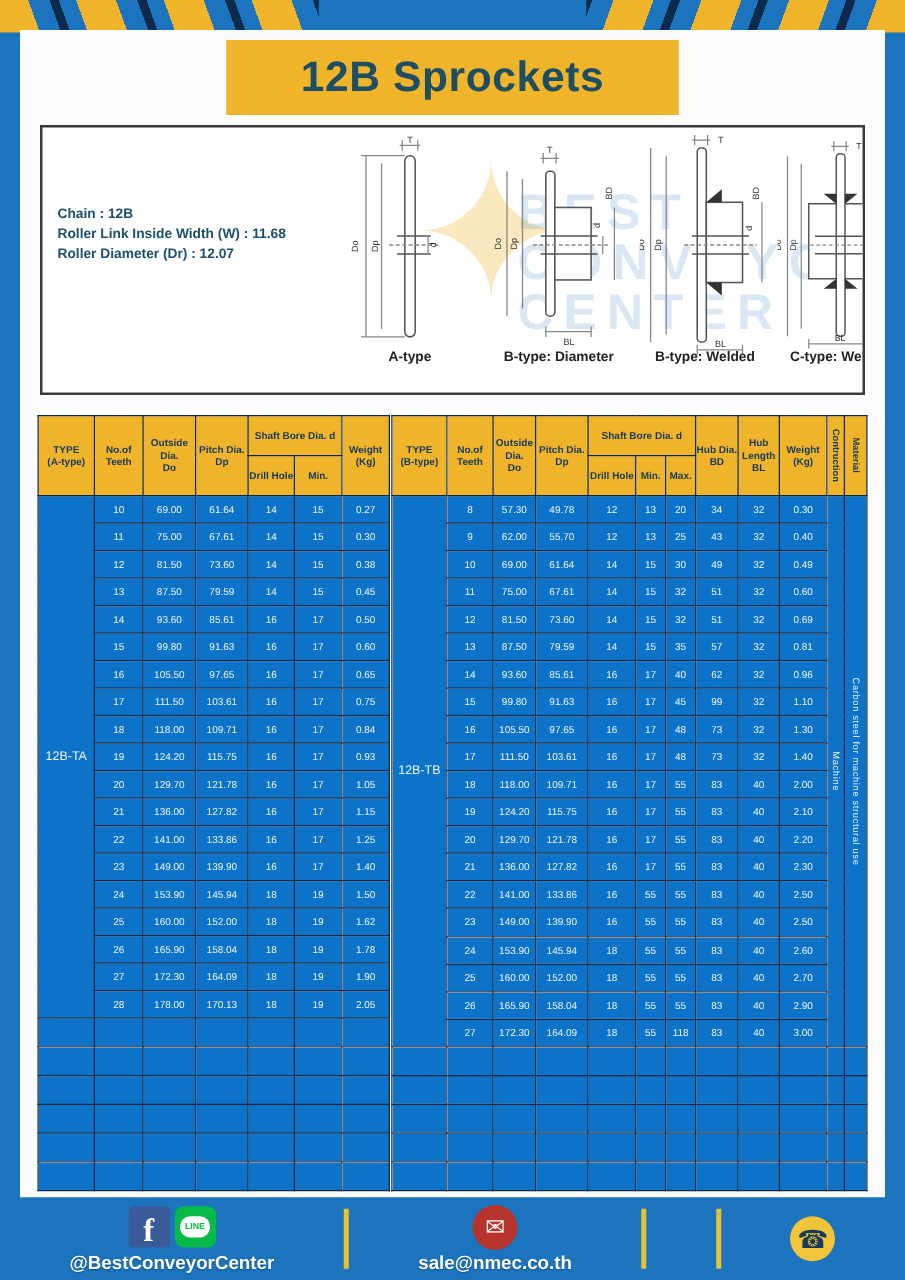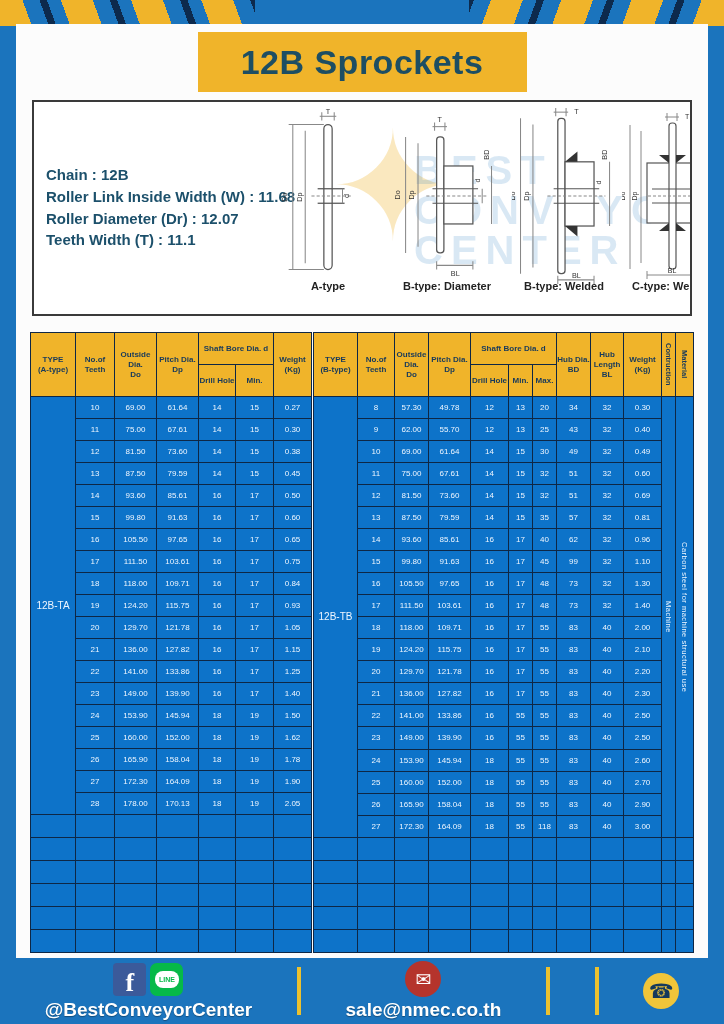--- a/index.html
+++ b/index.html
@@ -3,29 +3,29 @@
 <meta charset="utf-8">
 <style>
   html,body{margin:0;padding:0;background:#e8e8e8;}
   .page{position:relative;width:724px;height:1024px;background:#1b74bd;overflow:hidden;
         font-family:"Liberation Sans",sans-serif;}
   
   .stripes{position:absolute;top:0;height:26px;width:255px;}
   .stripes.left{left:0;background:repeating-linear-gradient(70deg,#f0b42a 0 30px,#1b74bd 30px 46px,#0d2a4d 46px 53px,#1b74bd 53px 66px);}
   .stripes.right{right:0;background:repeating-linear-gradient(-70deg,#f0b42a 0 30px,#1b74bd 30px 46px,#0d2a4d 46px 53px,#1b74bd 53px 66px);}
   .content{position:absolute;left:16px;right:16px;top:24px;height:934px;background:#fcfcfc;}
-  .title-banner{width:329px;height:60px;margin:8px auto 0;background:#f0b42a;
+  .title-banner{width:362px;height:60px;margin:8px auto 0;background:#f0b42a;
         display:flex;align-items:center;justify-content:center;
         font-size:34px;font-weight:bold;color:#1d4e63;letter-spacing:.5px;}
   
   .spec-box{position:relative;margin:8px 16px 0;height:212px;border:2px solid #3a3a3a;background:#fff;overflow:hidden;}
   .wm-star{position:absolute;left:296px;top:10px;font-size:150px;color:rgba(240,180,42,.30);line-height:1;}
   .wm-text{position:absolute;left:380px;top:48px;font-weight:bold;font-size:40px;line-height:1.0;
         letter-spacing:8px;color:rgba(27,117,188,.17);}
-  .spec-lines{position:absolute;left:12px;top:62px;font-size:15px;font-weight:bold;color:#1c506b;line-height:1.45;}
+  .spec-lines{position:absolute;left:12px;top:62px;font-size:11px;font-weight:bold;color:#1c506b;line-height:1.45;}
   .figure{position:absolute;top:6px;height:198px;text-align:center;}
   .figure svg{display:block;margin:0 auto;}
   .fig-caption{font-size:11px;font-weight:bold;color:#222;margin-top:-4px;}
   .f1{left:238px;width:112px;} .f2{left:354px;width:118px;} .f3{left:474px;width:112px;} .f4{left:586px;width:104px;}
   svg .dim{stroke:#888;stroke-width:1;fill:none;}
   svg .part{stroke:#555;stroke-width:1.2;fill:#fff;}
   svg .weld{fill:#333;stroke:none;}
   svg text{font-family:"Liberation Sans",sans-serif;font-size:7px;fill:#333;}
   
   .tables-row{display:flex;justify-content:space-between;margin:16px 14px 0;}
@@ -37,21 +37,21 @@
   thead tr{height:32px;}
   tr.empty{height:23px;}
   th.vert, td.vert{writing-mode:vertical-rl;white-space:nowrap;font-size:7.5px;padding:2px 0;}
   td.type-cell{font-size:10px;}
   td.vert{letter-spacing:.5px;}
   
   .footer{position:absolute;left:0;right:0;bottom:0;height:66px;background:#1b74bd;
         display:flex;align-items:center;justify-content:space-evenly;}
   .f-item{display:flex;flex-direction:column;align-items:center;gap:2px;}
   .f-icons{display:flex;gap:4px;align-items:center;height:36px;}
-  .f-text{color:#fff;font-weight:bold;font-size:19px;text-shadow:0 1px 1px rgba(0,0,0,.35);white-space:nowrap;}
+  .f-text{color:#fff;font-weight:bold;font-size:15px;text-shadow:0 1px 1px rgba(0,0,0,.35);white-space:nowrap;}
   .f-sep{width:4px;height:48px;background:#ecc12f;}
   .icon-fb{width:33px;height:33px;background:#3b5a9a;border-radius:4px;color:#fff;
         display:flex;align-items:flex-end;justify-content:center;font-weight:bold;font-size:26px;line-height:.95;font-family:"Liberation Serif",serif;}
   .icon-line{width:33px;height:33px;background:#06b948;border-radius:7px;display:flex;align-items:center;justify-content:center;}
   .icon-line .bubble{width:24px;height:17px;background:#fff;border-radius:8px;display:flex;align-items:center;justify-content:center;
         font-size:7px;font-weight:bold;color:#06b948;}
   .icon-circle{width:36px;height:36px;border-radius:50%;display:flex;align-items:center;justify-content:center;}
   .icon-mail{background:#b5342c;color:#fff;font-size:19px;}
   .icon-globe{background:#45b6e8;}
   .icon-phone{background:#f0c53a;color:#16395c;font-size:20px;}
@@ -70,21 +70,20 @@
       <div class="wm-star">✦</div>
       <div class="wm-text">
           <div>BEST</div>
           <div>CONVEYOR</div>
           <div>CENTER</div>
         </div>
       <div class="spec-lines">
           <div>Chain : 12B</div>
           <div>Roller Link Inside Width (W) : 11.68</div>
           <div>Roller Diameter (Dr) : 12.07</div>
-          <div>Teeth Width (T) : 11.1</div>
         </div>
 
       <div class="figure f1">
         <svg width="104" height="176" viewBox="0 0 100 170">
           <line class="dim" x1="42" y1="8" x2="58" y2="8"></line>
             <line class="dim" x1="44" y1="4" x2="44" y2="12"></line>
             <line class="dim" x1="56" y1="4" x2="56" y2="12"></line>
           <text x="50" y="6" text-anchor="middle">T</text>
           <line class="dim" x1="16" y1="16" x2="16" y2="156"></line>
             <line class="dim" x1="12" y1="16" x2="46" y2="16"></line>

